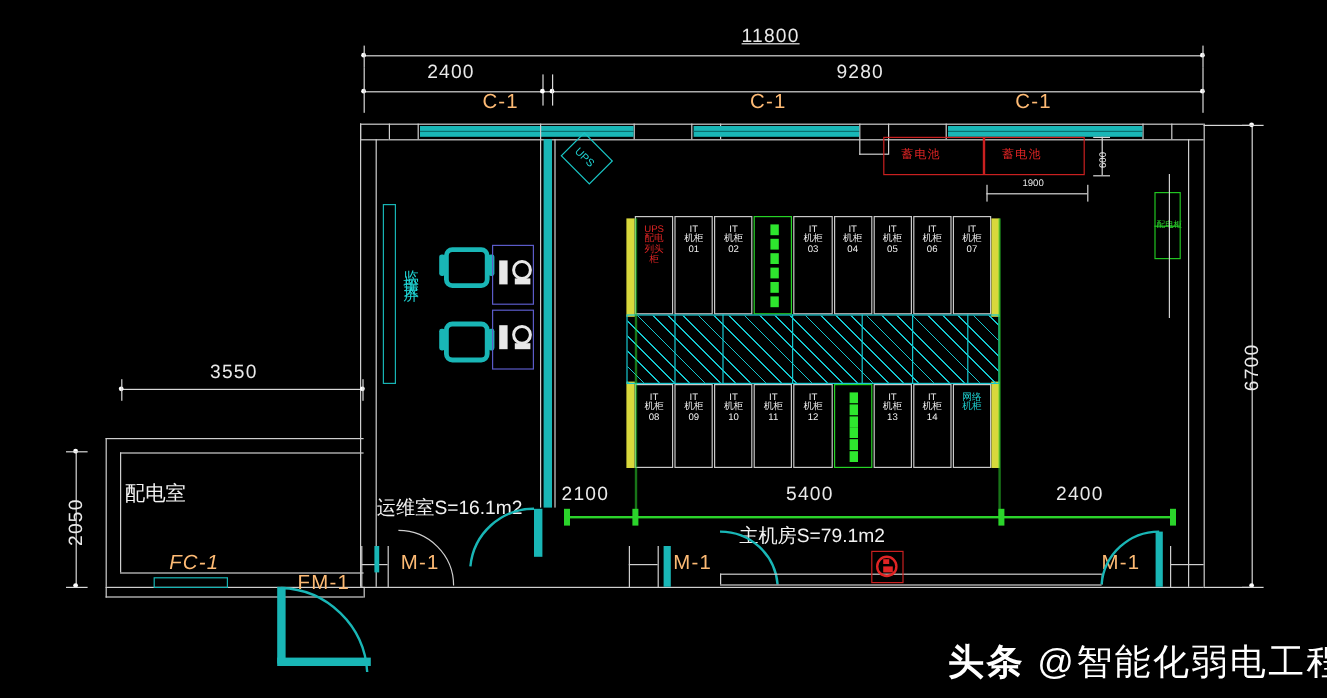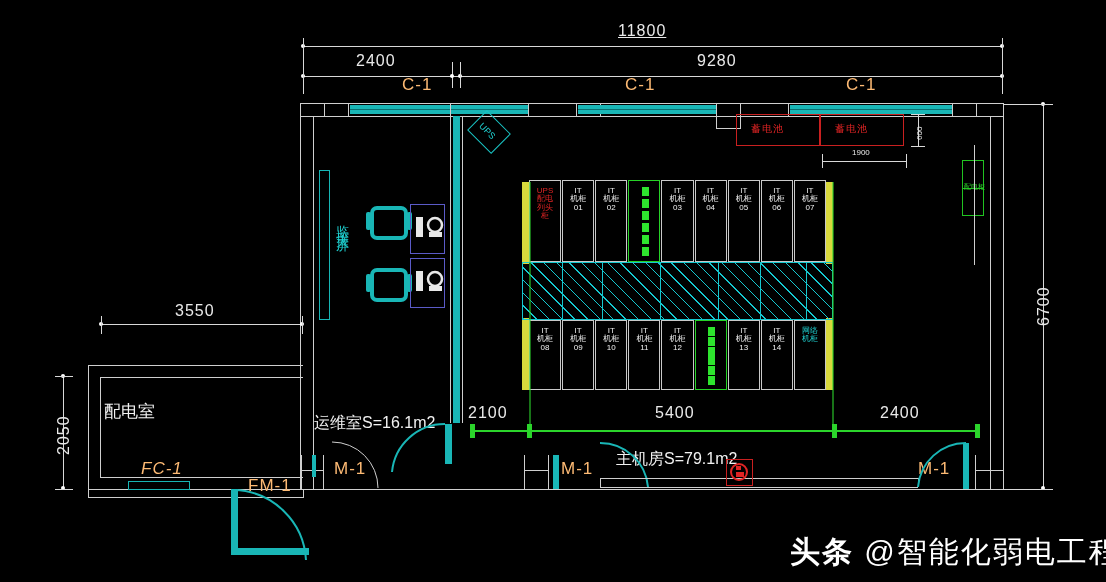--- a/index.html
+++ b/index.html
@@ -330,21 +330,21 @@
   <div class="abs" style="left:527px;top:424px;width:5px;height:14px;background:#2bd42b;"></div>
   <div class="abs" style="left:832px;top:424px;width:5px;height:14px;background:#2bd42b;"></div>
   <div class="abs" style="left:975px;top:424px;width:5px;height:14px;background:#2bd42b;"></div>
   <div class="abs" style="left:529px;top:182px;width:2px;height:250px;background:#2bd42b;opacity:.55;"></div>
   <div class="abs" style="left:832px;top:182px;width:2px;height:250px;background:#2bd42b;opacity:.55;"></div>
 
   <div class="dim" style="left:468px;top:404px;">2100</div>
   <div class="dim" style="left:655px;top:404px;">5400</div>
   <div class="dim" style="left:880px;top:404px;">2400</div>
 
-  <div class="cn" style="left:616px;top:437px;font-size:16px;margin-top:12px;">主机房S=79.1m2</div>
+  <div class="cn" style="left:616px;top:437px;font-size:16px;">主机房S=79.1m2</div>
 
   <div class="vline" style="left:1043px;top:104px;height:385px;"></div>
   <div class="tickdot" style="left:1041px;top:102px;"></div>
   <div class="tickdot" style="left:1041px;top:486px;"></div>
   <div class="hline" style="left:1035px;top:104px;width:18px;"></div>
   <div class="hline" style="left:1035px;top:489px;width:18px;"></div>
   <div class="hline" style="left:1003px;top:104px;width:40px;"></div>
   <div class="hline" style="left:1003px;top:489px;width:40px;"></div>
   <div class="dim rot" style="left:1035px;top:326px;">6700</div>
 

